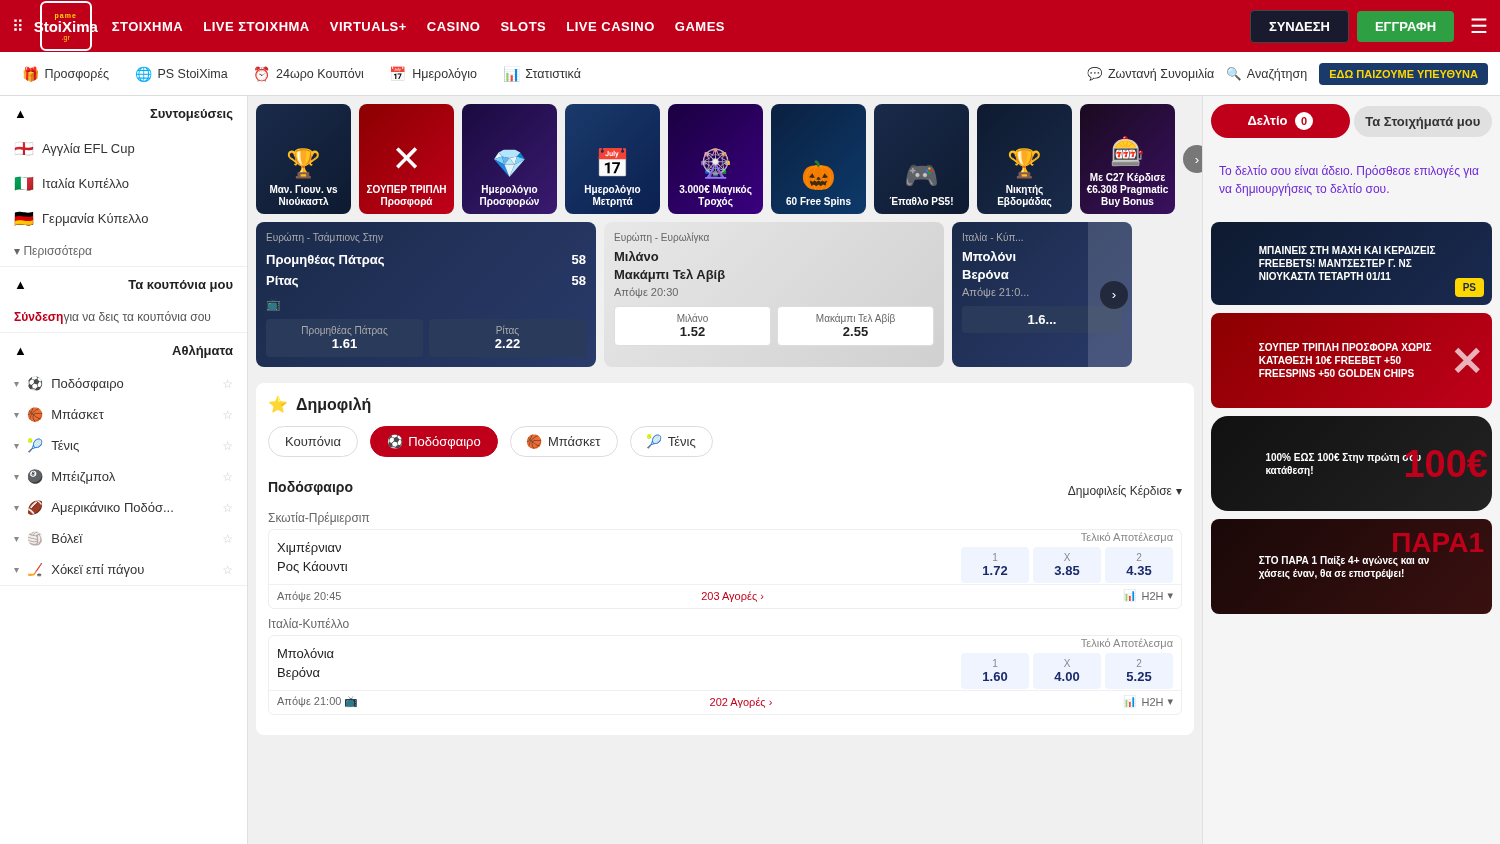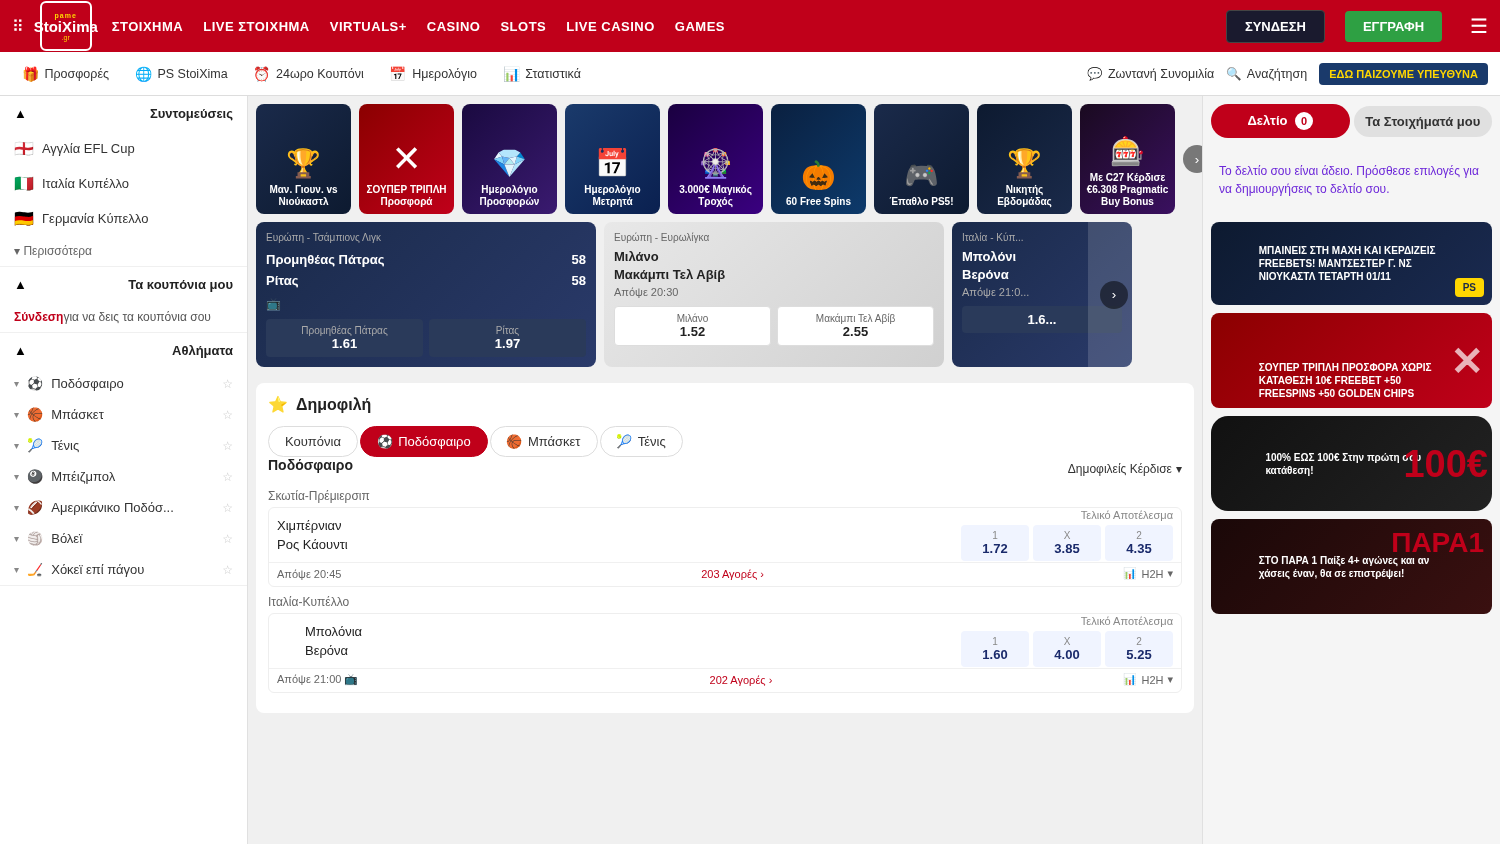--- a/index.html
+++ b/index.html
@@ -8,21 +8,21 @@
     
     .top-nav { background: #c0001a; display: flex; align-items: center; height: 52px; padding: 0 12px; gap: 8px; }
     .top-nav .logo { display: flex; align-items: center; gap: 4px; margin-right: 12px; }
     .logo-box { background: #c0001a; border: 2px solid #fff; border-radius: 6px; width: 52px; height: 50px; display: flex; flex-direction: column; align-items: center; justify-content: center; }
     .logo-top { font-size: 7px; color: #ffd700; font-weight: bold; letter-spacing: 1px; }
     .logo-main { font-size: 15px; color: #fff; font-weight: 900; line-height: 1; }
     .logo-sub { font-size: 7px; color: #ffd700; }
     .nav-items { display: flex; align-items: center; gap: 20px; flex: 1; }
     .nav-item { color: #fff; font-weight: bold; font-size: 13px; cursor: pointer; text-transform: uppercase; letter-spacing: 0.5px; }
     .nav-item.casino { color: #fff; }
-    .nav-right { display: flex; align-items: center; gap: 20px; margin-left: auto; }
+    .nav-right { display: flex; align-items: center; gap: 8px; margin-left: auto; }
     .btn-login { background: #1a1a2e; color: #fff; border: 1px solid #444; padding: 8px 18px; border-radius: 4px; cursor: pointer; font-weight: bold; font-size: 13px; }
     .btn-register { background: #2ea043; color: #fff; border: none; padding: 8px 18px; border-radius: 4px; cursor: pointer; font-weight: bold; font-size: 13px; }
     .hamburger { color: #fff; font-size: 20px; cursor: pointer; margin-left: 8px; }
     .grid-icon { color: #fff; font-size: 16px; cursor: pointer; margin-right: 8px; }
 
     
     .sub-nav { background: #fff; display: flex; align-items: center; height: 44px; padding: 0 12px; border-bottom: 1px solid #ddd; gap: 6px; }
     .sub-nav-item { display: flex; align-items: center; gap: 5px; padding: 6px 10px; cursor: pointer; font-size: 12.5px; color: #333; border-radius: 4px; white-space: nowrap; }
     .sub-nav-icon { font-size: 14px; }
     .sub-nav-right { margin-left: auto; display: flex; align-items: center; gap: 12px; }
@@ -78,37 +78,37 @@
     .odd-label { font-size: 10px; color: #aaa; }
     .odd-value { font-size: 13px; font-weight: bold; }
     .match-tv-icon { font-size: 12px; color: #aaa; }
     .match-card-euro { background: linear-gradient(135deg, #1a2a4a 60%, #2a3a6a); }
     .match-bottom { display: flex; align-items: center; gap: 6px; margin-top: 4px; }
 
     
     .popular-section { background: #fff; margin: 8px; border-radius: 8px; padding: 12px; }
     .popular-header { display: flex; align-items: center; gap: 8px; margin-bottom: 12px; }
     .popular-title { font-size: 16px; font-weight: bold; color: #222; }
-    .popular-tabs { display: flex; gap: 2px; margin-bottom: 0; }
+    .popular-tabs { display: flex; gap: 12px; margin-bottom: 22px; }
     .popular-tab { padding: 7px 16px; border-radius: 20px; border: 1px solid #ddd; cursor: pointer; font-size: 13px; color: #333; display: flex; align-items: center; gap: 5px; background: #fff; }
     .popular-tab.active { background: #c0001a; color: #fff; border-color: #c0001a; }
     .sport-section-label { font-size: 14px; font-weight: bold; color: #222; margin-bottom: 8px; }
 
     
     .right-panel { width: 298px; background: #f5f5f5; flex-shrink: 0; overflow-y: auto; border-left: 1px solid #e0e0e0; }
     .betslip-header { display: flex; align-items: center; gap: 0; padding: 8px; }
     .betslip-tab { flex: 1; padding: 8px 0; text-align: center; border-radius: 20px; cursor: pointer; font-size: 13px; font-weight: bold; }
     .betslip-tab.active { background: #c0001a; color: #fff; }
     .betslip-tab.inactive { background: #e0e0e0; color: #333; }
     .betslip-count { background: #fff; color: #c0001a; border-radius: 50%; width: 18px; height: 18px; display: inline-flex; align-items: center; justify-content: center; font-size: 11px; margin-left: 4px; }
     .betslip-empty { padding: 16px; font-size: 12px; color: #6d28d9; line-height: 1.5; }
     .promo-card { margin: 8px; border-radius: 8px; overflow: hidden; cursor: pointer; }
     .promo-card-img { width: 100%; height: 85px; display: flex; align-items: center; justify-content: center; font-size: 12px; font-weight: bold; color: #fff; position: relative; }
     .pc-freebets { background: linear-gradient(135deg, #0d1a30, #1a2a50); }
-    .pc-tripl2 { background: linear-gradient(135deg, #8b0000, #c0001a); align-items: flex-end; }
+    .pc-tripl2 { background: linear-gradient(135deg, #8b0000, #c0001a); }
     .pc-100 { background: linear-gradient(135deg, #0a0a0a, #1a1a1a); border-radius: 17px; }
     .pc-para { background: linear-gradient(135deg, #1a0a0a, #3a1010); }
 
     
     .star-icon { color: #ffd700; font-size: 16px; }
     .popular-sort { margin-left: auto; display: flex; align-items: center; gap: 4px; font-size: 12px; color: #333; cursor: pointer; }
   </style>
 </head>
 <body>
 
@@ -311,40 +311,40 @@
           <div class="banner-icon">🎰</div>
           <div class="banner-card-title">Με C27 Κέρδισε €6.308 Pragmatic Buy Bonus</div>
         </div>
       </div>
       <button class="banner-nav-arrow">›</button>
     </div>
 
     <div class="live-matches">
 
       <div class="match-card" style="background:linear-gradient(135deg,#1a2a4a,#2a3a6a);max-width:340px;">
-        <div class="match-league">Ευρώπη - Τσάμπιονς Λιγκ</div>
+        <div class="match-league">Ευρώπη - Τσάμπιονς Στην</div>
         <div class="match-team-row">
           <span class="match-team">Προμηθέας Πάτρας</span>
           <span class="match-score" style="position:static;margin-left:auto;">58</span>
         </div>
         <div class="match-team-row">
           <span class="match-team">Ρίτας</span>
           <span class="match-score" style="position:static;margin-left:auto;">58</span>
         </div>
         <div class="match-bottom" style="margin-top:6px;">
           <span class="match-tv-icon">📺</span>
         </div>
         <div class="match-odds" style="margin-top:8px;">
           <div class="odd-btn">
             <div class="odd-label">Προμηθέας Πάτρας</div>
             <div class="odd-value">1.61</div>
           </div>
           <div class="odd-btn">
             <div class="odd-label">Ρίτας</div>
-            <div class="odd-value">1.97</div>
+            <div class="odd-value">2.22</div>
           </div>
         </div>
       </div>
 
       <div class="match-card match-card-euro" style="background:linear-gradient(135deg,#e8e8e8,#d0d0d0);max-width:340px;">
         <div class="match-league" style="color:#666;">Ευρώπη - Ευρωλίγκα</div>
         <div class="match-team" style="color:#222;">Μιλάνο</div>
         <div class="match-team" style="color:#222;">Μακάμπι Τελ Αβίβ</div>
         <div style="font-size:11px;color:#666;margin-top:4px;">Απόψε 20:30</div>
         <div class="match-odds" style="margin-top:8px;">
@@ -435,21 +435,21 @@
           <div style="display:flex;align-items:center;gap:4px;cursor:pointer;">
             <span>📊</span>
             <span>H2H</span>
             <span>▾</span>
           </div>
         </div>
       </div>
 
       <div style="font-size:12px;color:#666;margin-bottom:4px;">Ιταλία-Κυπέλλο</div>
       <div style="border:1px solid #eee;border-radius:6px;margin-bottom:8px;overflow:hidden;">
-        <div style="display:flex;align-items:center;padding:0 8px;margin-left:28px;">
+        <div style="display:flex;align-items:center;padding:0 8px;">
           <div style="flex:1;padding:8px 0;">
             <div style="font-size:13px;color:#222;padding:2px 0;">Μπολόνια</div>
             <div style="font-size:13px;color:#222;padding:2px 0;">Βερόνα</div>
           </div>
           <div style="display:flex;flex-direction:column;align-items:flex-end;min-width:120px;">
             <div style="font-size:11px;color:#888;margin-bottom:4px;text-align:right;">Τελικό Αποτέλεσμα</div>
             <div style="display:flex;gap:4px;">
               <div style="text-align:center;background:#f0f4ff;border-radius:4px;padding:5px 0;min-width:68px;cursor:pointer;">
                 <div style="font-size:10px;color:#888;">1</div>
                 <div style="font-size:13px;font-weight:bold;color:#1a2a6b;">1.60</div>

